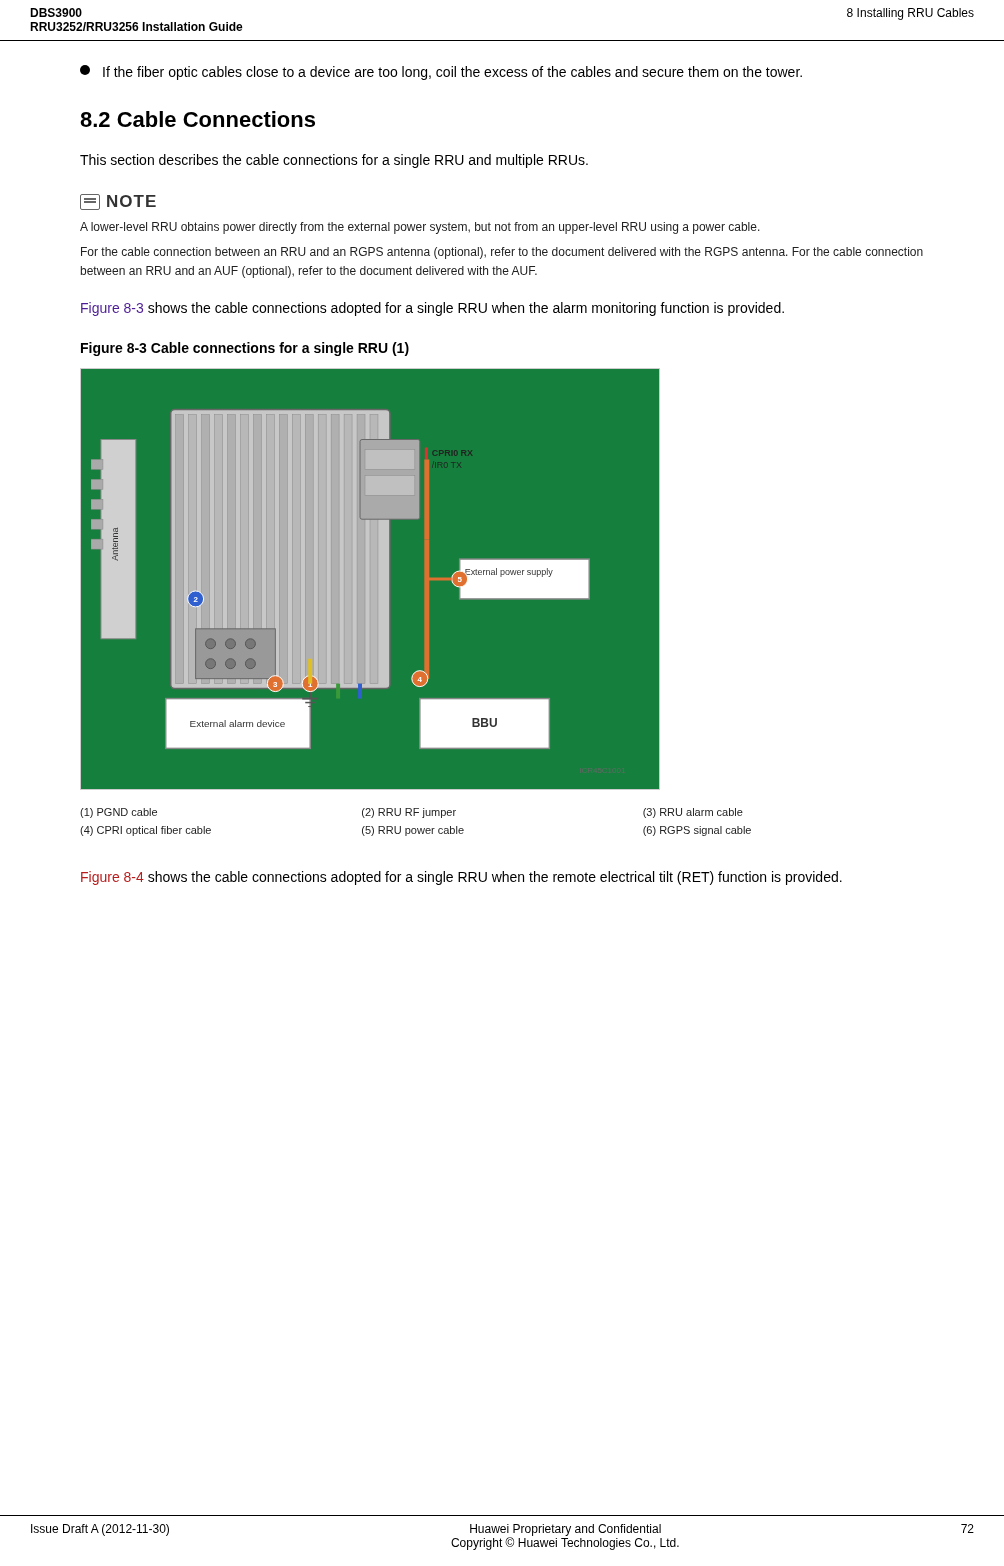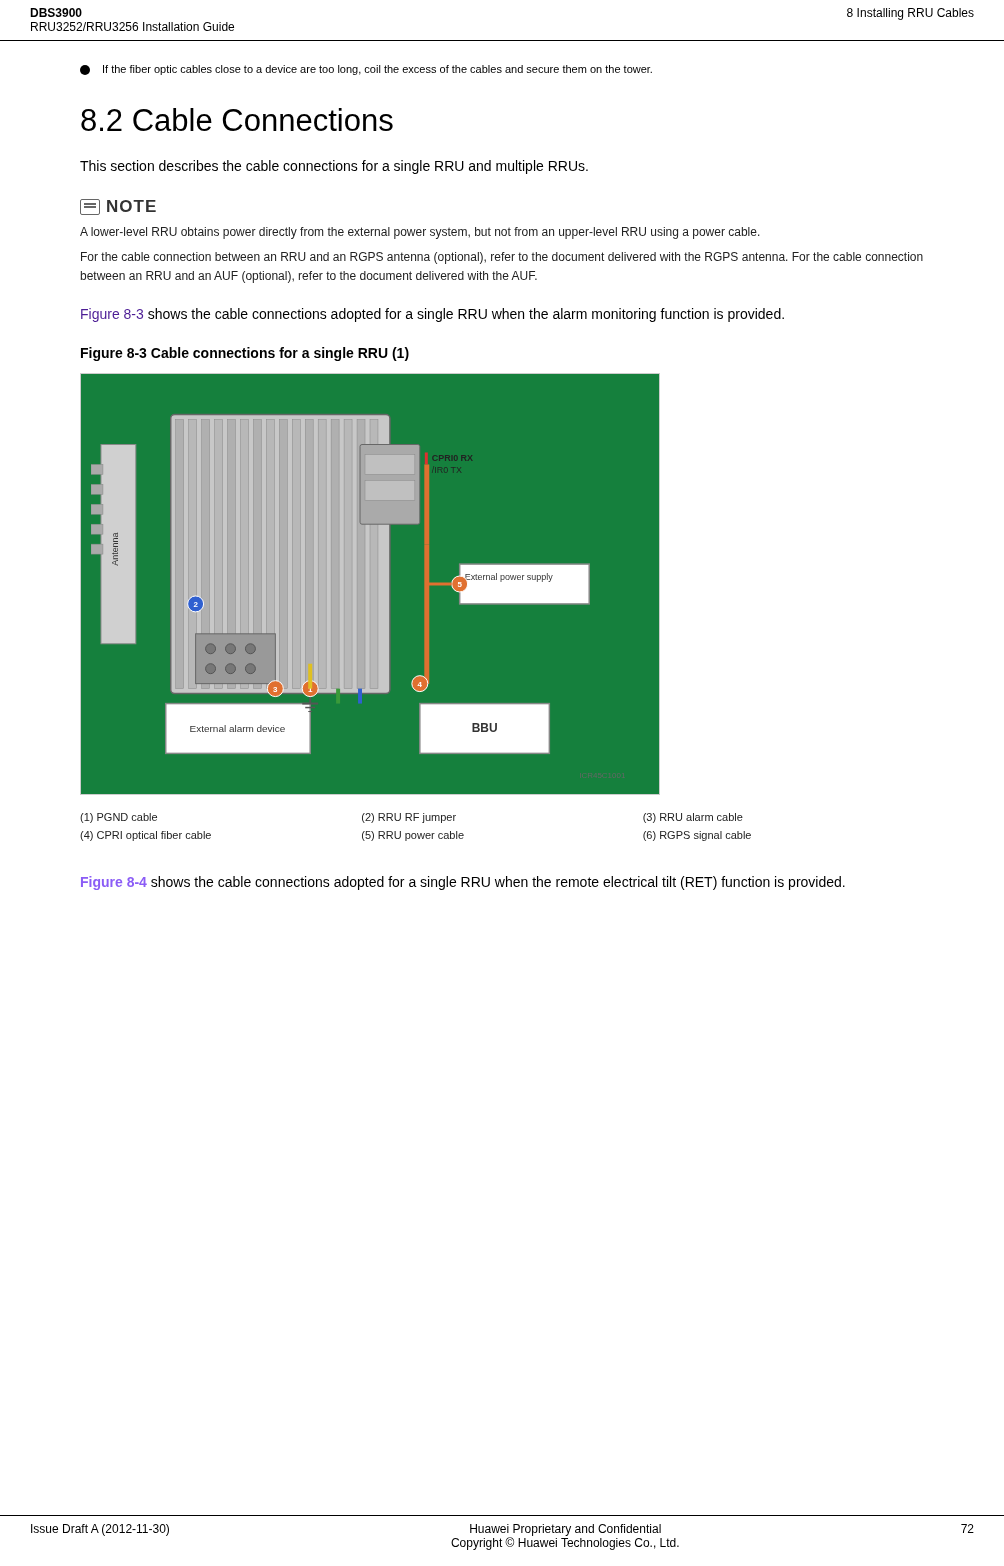--- a/index.html
+++ b/index.html
@@ -17,46 +17,46 @@
       padding: 0;
       position: relative;
     }
     .header {
       display: flex;
       justify-content: space-between;
       border-bottom: 1px solid #000;
       padding: 6px 30px;
       font-size: 12px;
     }
-    .header-left { font-weight: normal; }
+    .header-left { font-weight: bold; }
     .header-right { font-weight: normal; }
     .content {
       padding: 20px 80px 40px 80px;
     }
     .bullet-item {
       display: flex;
       align-items: flex-start;
       margin-bottom: 16px;
     }
     .bullet-dot {
       width: 10px;
       height: 10px;
       background: #000;
       border-radius: 50%;
       margin-top: 4px;
       margin-right: 12px;
       flex-shrink: 0;
     }
     .bullet-text {
-      font-size: 11px;
+      font-size: 14px;
       line-height: 1.6;
     }
     .section-title {
-      font-size: 31px;
-      font-weight: normal;
+      font-size: 22px;
+      font-weight: bold;
       margin: 24px 0 16px 0;
       border-bottom: none;
     }
     .section-intro {
       font-size: 14px;
       line-height: 1.6;
       margin-bottom: 20px;
     }
     .note-box {
       margin: 16px 0;
@@ -317,21 +317,21 @@
       </div>
       <div class="captions-row">
         <span class="caption-cell">(4) CPRI optical fiber cable</span>
         <span class="caption-cell">(5) RRU power cable</span>
         <span class="caption-cell">(6) RGPS signal cable</span>
       </div>
     </div>
 
     <div class="bottom-text">
       <p class="body-text">
-        <a class="figure-ref" style="color: #8b5cf6; font-weight: bold; cursor: pointer;">Figure 8-4</a>
+        <a class="figure-ref" style="color: #b91c1c; font-weight: normal; cursor: pointer;">Figure 8-4</a>
         <span> shows the cable connections adopted for a single RRU when the remote electrical tilt (RET) function is provided.</span>
       </p>
     </div>
 
   </div>
 
   <div class="footer">
     <span class="footer-left">Issue Draft A (2012-11-30)</span>
     <span class="footer-center">Huawei Proprietary and Confidential<br>Copyright © Huawei Technologies Co., Ltd.</span>
     <span class="footer-right">72</span>

